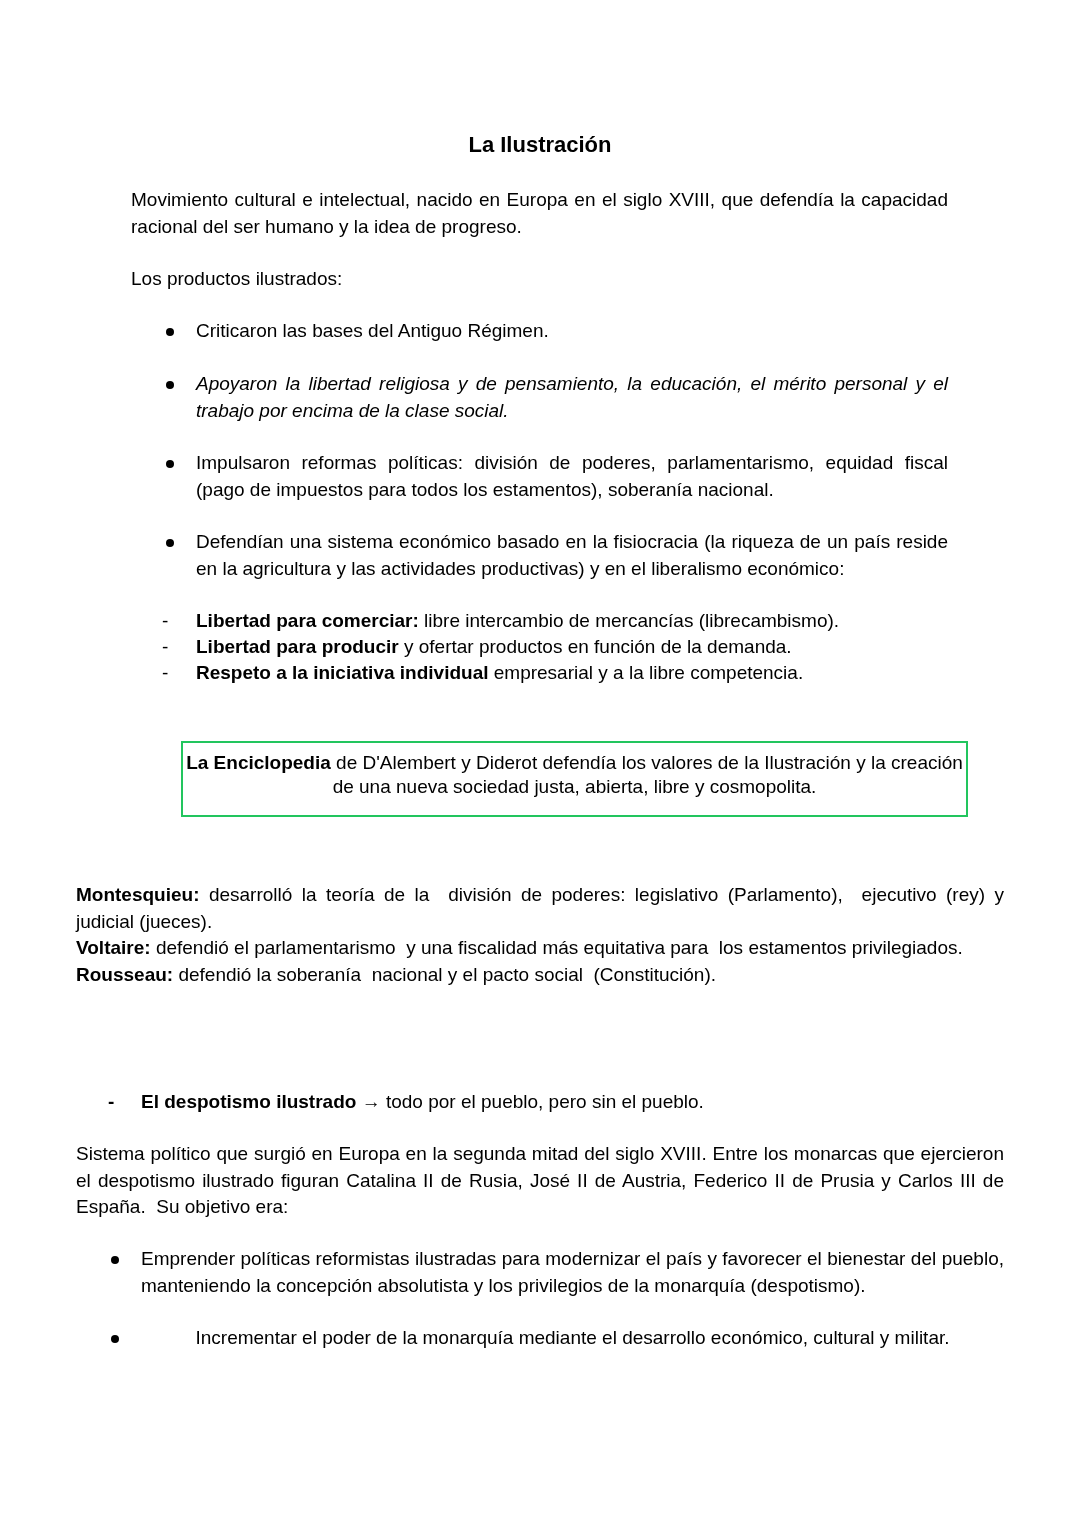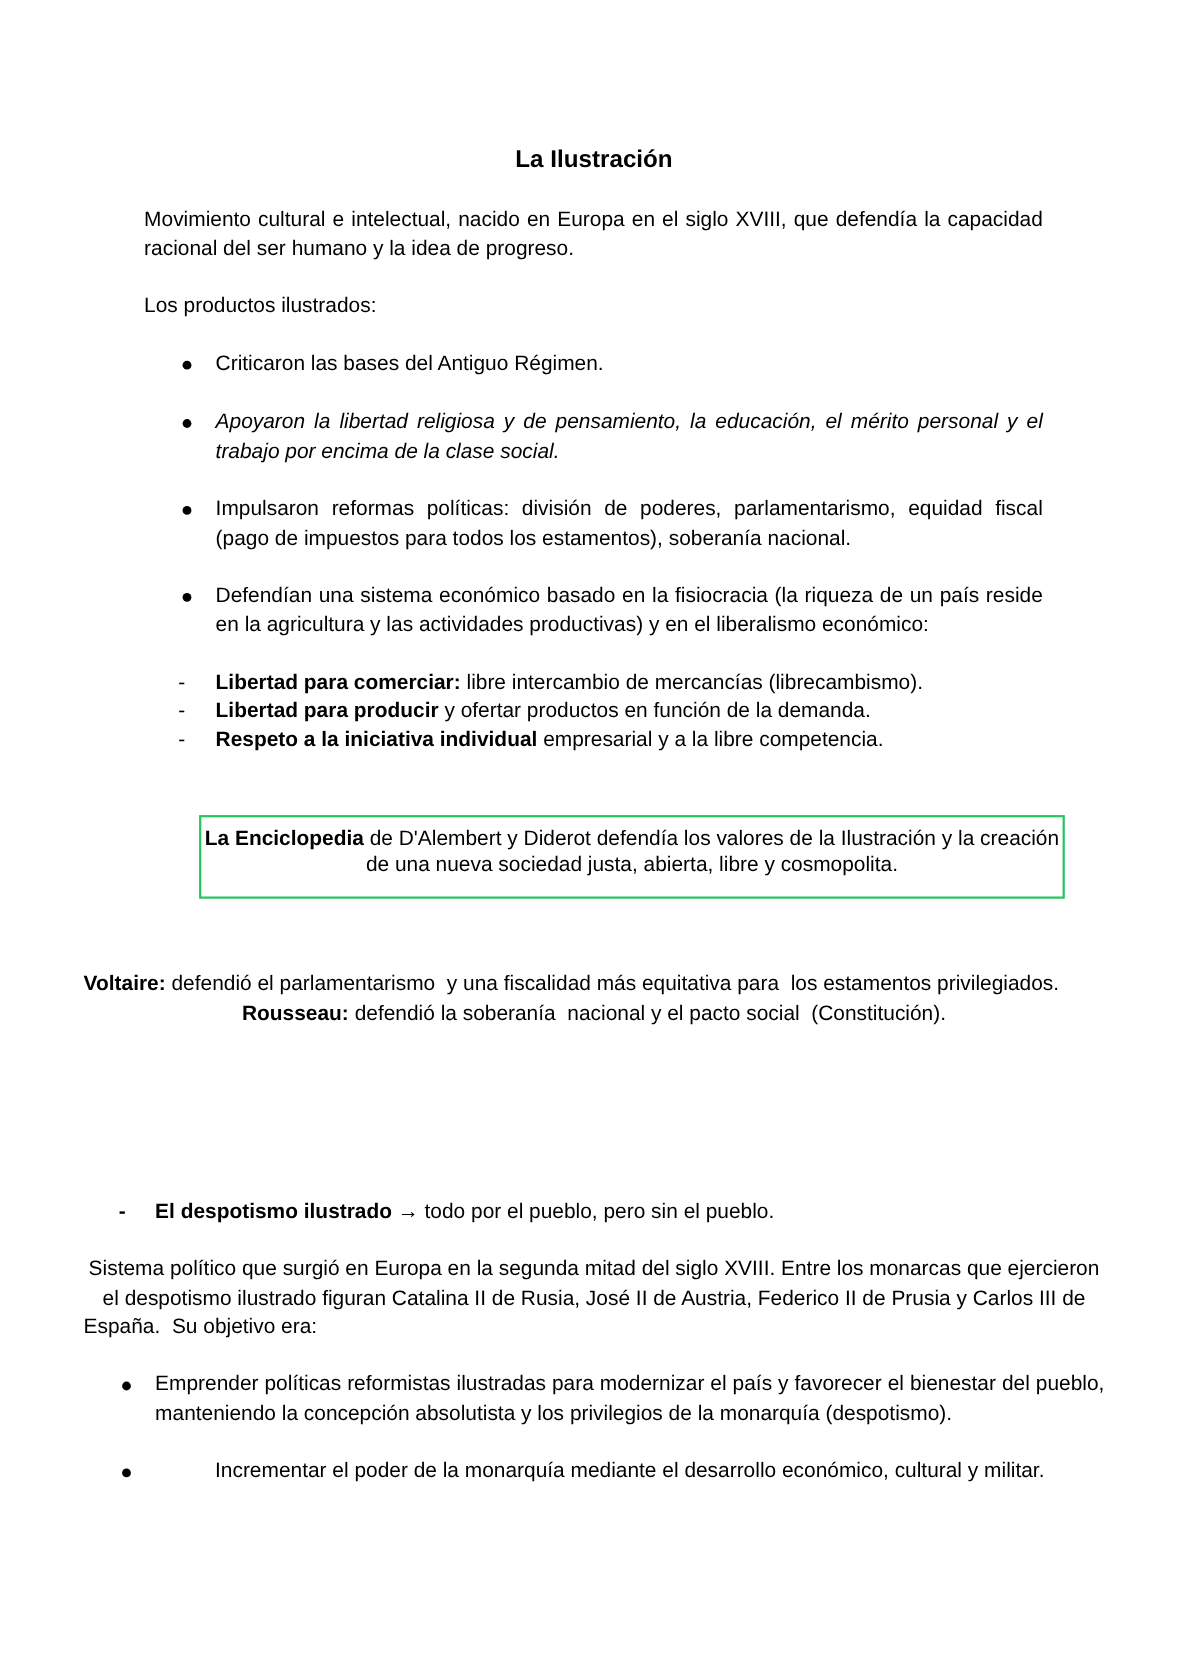--- a/index.html
+++ b/index.html
@@ -46,21 +46,21 @@
       position: absolute;
       left: 158px; top: 741px;
       width: 787px; height: 76px;
       border: 2px solid #22c55e;
       box-sizing: border-box;
       text-align: center;
       padding-top: 8px;
       line-height: 24px;
       margin-left: 23px;
     }
-    .spaced { white-space: pre-wrap; text-align: center; }
+    .spaced { white-space: pre-wrap; }
   </style>
 </head>
 <body>
 
 <h1 class="abs title" style="margin:0;">La Ilustración</h1>
 
 <p class="abs block-a justify" style="top:187px; margin:0;">Movimiento cultural e intelectual, nacido en Europa en el siglo XVIII, que defendía la capacidad racional del ser humano y la idea de progreso.</p>
 
 <p class="abs block-a" style="top:266px; margin:0;">Los productos ilustrados:</p>
 
@@ -96,20 +96,21 @@
     <span class="dash" style="left:162px;">-</span>
     <span class="bullet-text" style="left:196px; width:760px; white-space:nowrap;"><b>Respeto a la iniciativa individual</b><span> empresarial y a la libre competencia.</span></span>
   </div>
 </div>
 
 <div class="boxed">
   <b>La Enciclopedia</b><span> de D'Alembert y Diderot defendía los valores de la Ilustración y la creación de una nueva sociedad justa, abierta, libre y cosmopolita.</span>
 </div>
 
 <div class="abs block-b" style="top:882px;">
+  <div class="justify spaced"><b>Montesquieu:</b><span> desarrolló la teoría de la  división de poderes: legislativo (Parlamento),  ejecutivo (rey) y judicial (jueces).</span></div>
   <div class="justify spaced"><b>Voltaire:</b><span> defendió el parlamentarismo  y una fiscalidad más equitativa para  los estamentos privilegiados.</span></div>
   <div class="spaced"><b>Rousseau:</b><span> defendió la soberanía  nacional y el pacto social  (Constitución).</span></div>
 </div>
 
 <div class="bullet-row" style="top:1089px; left:0;">
   <span class="dash" style="left:108px; font-weight:bold;">-</span>
   <span class="bullet-text" style="left:141px; white-space:nowrap;"><b>El despotismo ilustrado</b><span> → todo por el pueblo, pero sin el pueblo.</span></span>
 </div>
 
 <p class="abs block-b justify spaced" style="top:1141px; margin:0;">Sistema político que surgió en Europa en la segunda mitad del siglo XVIII. Entre los monarcas que ejercieron el despotismo ilustrado figuran Catalina II de Rusia, José II de Austria, Federico II de Prusia y Carlos III de España.  Su objetivo era:</p>

